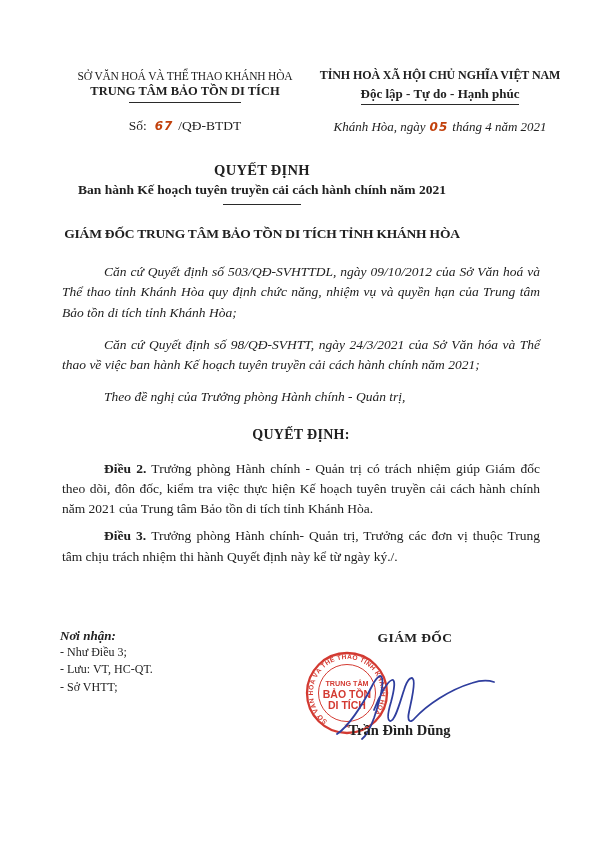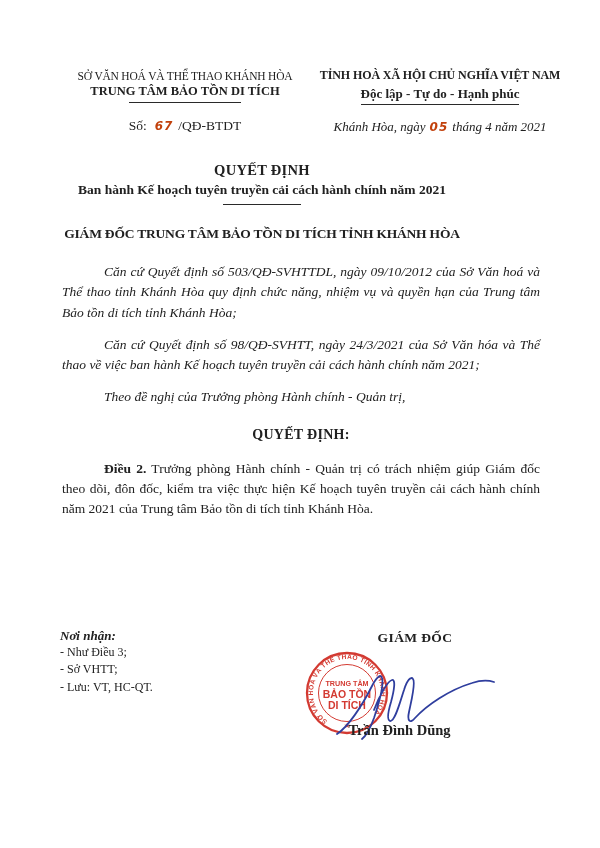--- a/index.html
+++ b/index.html
@@ -83,27 +83,28 @@
   </div>
 
   <div class="body-text">
     <p class="preamble">Căn cứ Quyết định số 503/QĐ-SVHTTDL, ngày 09/10/2012 của Sở Văn hoá và Thể thao tỉnh Khánh Hòa quy định chức năng, nhiệm vụ và quyền hạn của Trung tâm Bảo tồn di tích tỉnh Khánh Hòa;</p>
     <p class="preamble">Căn cứ Quyết định số 98/QĐ-SVHTT, ngày 24/3/2021 của Sở Văn hóa và Thể thao về việc ban hành Kế hoạch tuyên truyền cải cách hành chính năm 2021;</p>
     <p class="preamble">Theo đề nghị của Trưởng phòng Hành chính - Quản trị,</p>
 
     <p class="decision-heading">QUYẾT ĐỊNH:</p>
 
     <p class="article"><span class="art-label">Điều 2.</span><span>Trưởng phòng Hành chính - Quản trị có trách nhiệm giúp Giám đốc theo dõi, đôn đốc, kiểm tra việc thực hiện Kế hoạch tuyên truyền cải cách hành chính năm 2021 của Trung tâm Bảo tồn di tích tỉnh Khánh Hòa.</span></p>
+    <p class="article"><span class="art-label">Điều 3.</span><span>Trưởng phòng Hành chính- Quản trị, Trưởng các đơn vị thuộc Trung tâm chịu trách nhiệm thi hành Quyết định này kể từ ngày ký./.</span></p>
   </div>
 
   <div class="recipients">
     <div class="recipients-title">Nơi nhận:</div>
     <div class="recipients-item">- Như Điều 3;</div>
+    <div class="recipients-item">- Lưu: VT, HC-QT.</div>
     <div class="recipients-item">- Sở VHTT;</div>
-    <div class="recipients-item">- Lưu: VT, HC-QT.</div>
   </div>
 
   <div class="sig-title">GIÁM ĐỐC</div>
 
   <svg class="stamp-svg" width="92" height="92" viewBox="0 0 92 92" aria-hidden="true">
     <circle cx="46" cy="46" r="40" fill="none" stroke="#d02c23" stroke-width="2.3"></circle>
     <circle cx="46" cy="46" r="28.5" fill="none" stroke="#d02c23" stroke-width="1"></circle>
     <defs>
       <path id="ringPath" d="M 26.5,73.8 A 34,34 0 1 1 65.5,73.8" fill="none"></path>
     </defs>

